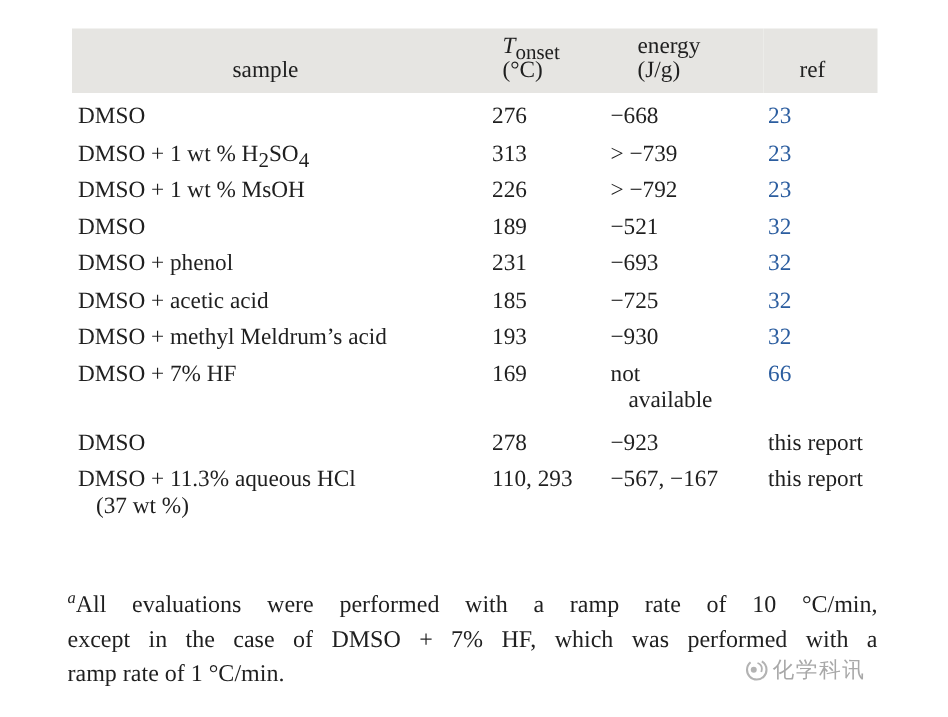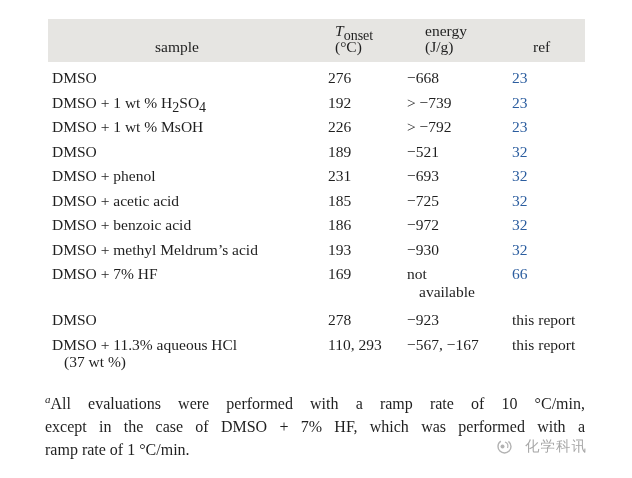--- a/index.html
+++ b/index.html
@@ -52,21 +52,21 @@
   .footnote{
     position:absolute;left:45px;top:393px;width:540px;
     font-size:16px;line-height:22.8px;
   }
   .footnote .fl{text-align:justify;}
   .footnote .fl.j{text-align-last:justify;}
   .footnote sup{font-size:11px;font-style:italic;line-height:0;}
 
   .watermark{
     position:absolute;left:496px;top:437px;
-    display:flex;align-items:center;gap:12px;
+    display:flex;align-items:center;gap:2px;
     color:var(--watermark);
     font-size:14.5px;
     font-family:"DejaVu Sans","Liberation Sans",sans-serif;
     letter-spacing:1px;
   }
   .wm-logo{display:inline-flex;width:17px;height:17px;}
 </style>
 </head>
 <body>
 
@@ -110,21 +110,21 @@
           </td>
           <td class="c-r link">
             <div>23</div>
           </td>
         </tr>
         <tr>
           <td class="c-sample">
             <div>DMSO + 1 wt % H<sub>2</sub>SO<sub>4</sub></div>
           </td>
           <td class="c-t">
-            <div>192</div>
+            <div>313</div>
           </td>
           <td class="c-e">
             <div>&gt; −739</div>
           </td>
           <td class="c-r link">
             <div>23</div>
           </td>
         </tr>
         <tr>
           <td class="c-sample">
@@ -170,34 +170,20 @@
         </tr>
         <tr>
           <td class="c-sample">
             <div>DMSO + acetic acid</div>
           </td>
           <td class="c-t">
             <div>185</div>
           </td>
           <td class="c-e">
             <div>−725</div>
-          </td>
-          <td class="c-r link">
-            <div>32</div>
-          </td>
-        </tr>
-        <tr>
-          <td class="c-sample">
-            <div>DMSO + benzoic acid</div>
-          </td>
-          <td class="c-t">
-            <div>186</div>
-          </td>
-          <td class="c-e">
-            <div>−972</div>
           </td>
           <td class="c-r link">
             <div>32</div>
           </td>
         </tr>
         <tr>
           <td class="c-sample">
             <div>DMSO + methyl Meldrum’s acid</div>
           </td>
           <td class="c-t">

